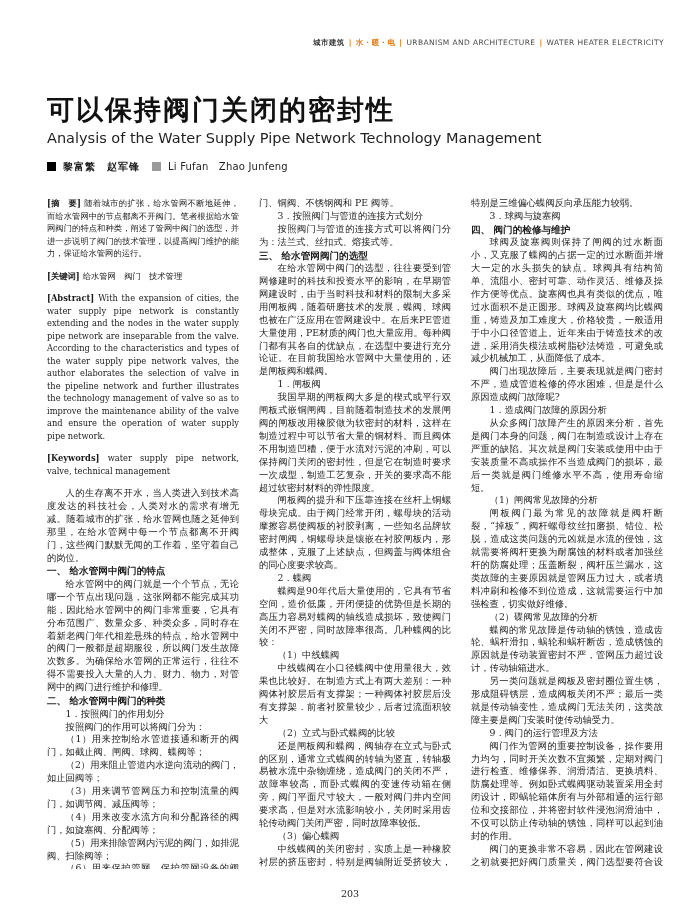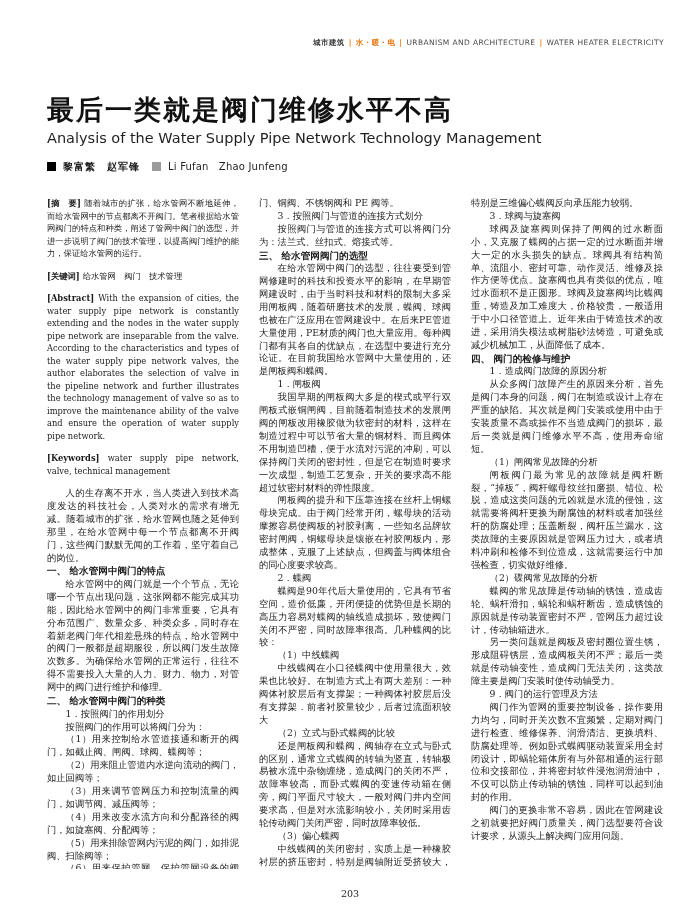--- a/index.html
+++ b/index.html
@@ -46,21 +46,21 @@
 </style>
 </head>
 <body>
 
 <div class="page">
 
   <div class="masthead">
     <span class="m-cn">城市建筑</span><span class="m-sep">|</span><span class="m-sec">水・暖・电</span><span class="m-sep">|</span><span class="m-en">URBANISM AND ARCHITECTURE</span><span class="m-sep">|</span><span class="m-en">WATER HEATER ELECTRICITY</span>
   </div>
 
-  <h1 class="title">最后一类就是阀门维修水平不高</h1>
+  <h1 class="title">可以保持阀门关闭的密封性</h1>
   <div class="subtitle">Analysis of the Water Supply Pipe Network Technology Management</div>
 
   <div class="authors">
     <span class="sq"></span><span class="a-cn">黎富繁　赵军锋</span><span class="sq gray"></span><span class="a-en">Li Fufan　Zhao Junfeng</span>
   </div>
 
   <div class="columns">
     <div class="col">
         <p class="blk lab"><b>[摘　要] </b>随着城市的扩张，给水管网不断地延伸，而给水管网中的节点都离不开阀门。笔者根据给水管网阀门的特点和种类，阐述了管网中阀门的选型，并进一步说明了阀门的技术管理，以提高阀门维护的能力，保证给水管网的运行。</p>
         <p class="blk lab"><b>[关键词] </b>给水管网　阀门　技术管理</p>
@@ -93,22 +93,23 @@
         <p class="blk p">（1）中线蝶阀</p>
         <p class="blk p">中线蝶阀在小口径蝶阀中使用量很大，效果也比较好。在制造方式上有两大差别：一种阀体衬胶层后有支撑架；一种阀体衬胶层后没有支撑架．前者衬胶量较少，后者过流面积较大</p>
         <p class="blk p">（2）立式与卧式蝶阀的比较</p>
         <p class="blk p">还是闸板阀和蝶阀，阀轴存在立式与卧式的区别，通常立式蝶阀的转轴为竖直，转轴极易被水流中杂物缠绕，造成阀门的关闭不严，故障率较高，而卧式蝶阀的变速传动箱在侧旁，阀门平面尺寸较大，一般对阀门井内空间要求高，但是对水流影响较小，关闭时采用齿轮传动阀门关闭严密，同时故障率较低。</p>
         <p class="blk p">（3）偏心蝶阀</p>
         <p class="blk p">中线蝶阀的关闭密封，实质上是一种橡胶衬层的挤压密封，特别是阀轴附近受挤较大，阀门的使用寿命受到影响，阀门的开关力矩偏大。为了减轻这一缺点，一维、二维及三维偏心蝶阀的设计相继问世。其中三维偏心蝶阀理论的密封状态是一种接触密封状态，偏心蝶阀在承载水压上是有方向性的，</p>
       </div>
     <div class="col">
         <p class="blk pc">特别是三维偏心蝶阀反向承压能力较弱。</p>
         <p class="blk p">3．球阀与旋塞阀</p>
+        <p class="blk h">四、 阀门的检修与维护</p>
         <p class="blk p">球阀及旋塞阀则保持了闸阀的过水断面小，又克服了蝶阀的占据一定的过水断面并增大一定的水头损失的缺点。球阀具有结构简单、流阻小、密封可靠、动作灵活、维修及操作方便等优点。旋塞阀也具有类似的优点，唯过水面积不是正圆形。球阀及旋塞阀均比蝶阀重，铸造及加工难度大，价格较贵，一般适用于中小口径管道上。近年来由于铸造技术的改进，采用消失模法或树脂砂法铸造，可避免或减少机械加工，从面降低了成本。</p>
-        <p class="blk h">四、 阀门的检修与维护</p>
+        <p class="blk p">阀门出现故障后，主要表现就是阀门密封不严，造成管道检修的停水困难，但是是什么原因造成阀门故障呢?</p>
         <p class="blk p">1．造成阀门故障的原因分析</p>
         <p class="blk p">从众多阀门故障产生的原因来分析，首先是阀门本身的问题，阀门在制造或设计上存在严重的缺陷。其次就是阀门安装或使用中由于安装质量不高或操作不当造成阀门的损坏，最后一类就是阀门维修水平不高，使用寿命缩短。</p>
         <p class="blk p">（1）闸阀常见故障的分析</p>
         <p class="blk p">闸板阀门最为常见的故障就是阀杆断裂，“掉板”，阀杆螺母纹丝扣磨损、错位、松脱，造成这类问题的元凶就是水流的侵蚀，这就需要将阀杆更换为耐腐蚀的材料或者加强丝杆的防腐处理；压盖断裂，阀杆压兰漏水，这类故障的主要原因就是管网压力过大，或者填料冲刷和检修不到位造成，这就需要运行中加强检查，切实做好维修。</p>
         <p class="blk p">（2）碟阀常见故障的分析</p>
         <p class="blk p">蝶阀的常见故障是传动轴的锈蚀，造成齿轮、蜗杆滑扣，蜗轮和蜗杆断齿，造成锈蚀的原因就是传动装置密封不严，管网压力超过设计，传动轴箱进水。</p>
         <p class="blk p">另一类问题就是阀板及密封圈位置生锈，形成阻碍锈层，造成阀板关闭不严；最后一类就是传动轴变性，造成阀门无法关闭，这类故障主要是阀门安装时使传动轴受力。</p>
         <p class="blk p">9．阀门的运行管理及方法</p>
         <p class="blk p">阀门作为管网的重要控制设备，操作要用力均匀，同时开关次数不宜频繁，定期对阀门进行检查、维修保养、润滑清洁、更换填料、防腐处理等。例如卧式蝶阀驱动装置采用全封闭设计，即蜗轮箱体所有与外部相通的运行部位和交接部位，并将密封软件浸泡润滑油中，不仅可以防止传动轴的锈蚀，同样可以起到油封的作用。</p>
         <p class="blk p">阀门的更换非常不容易，因此在管网建设之初就要把好阀门质量关，阀门选型要符合设计要求，从源头上解决阀门应用问题。</p>

